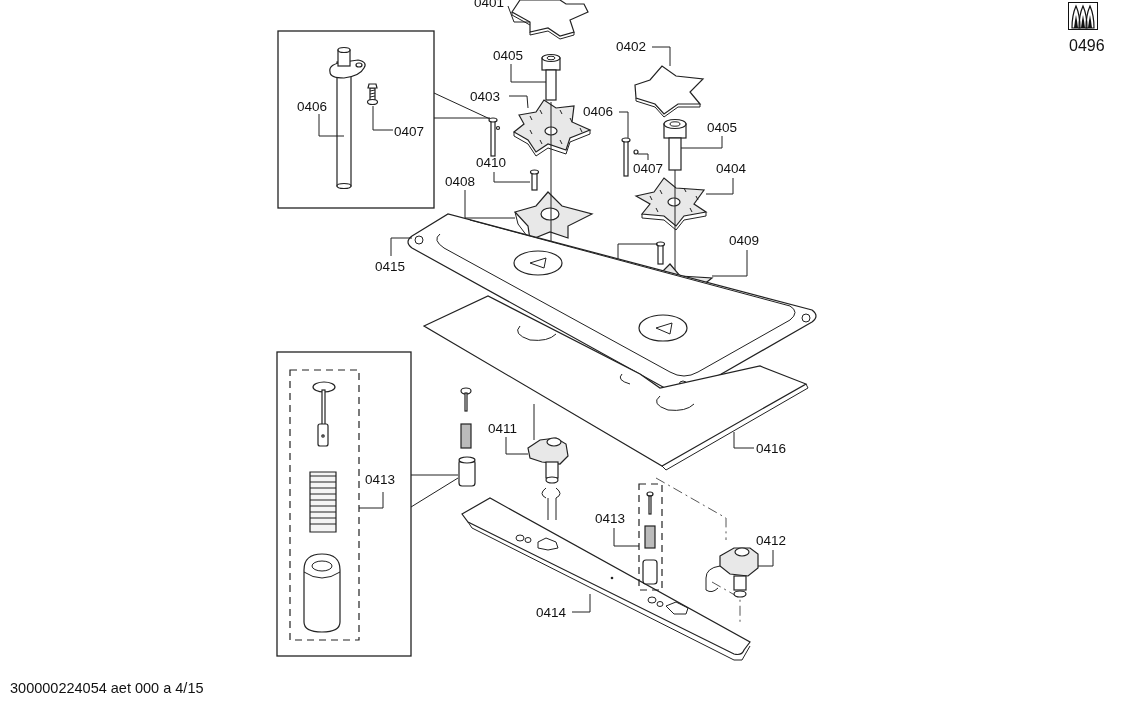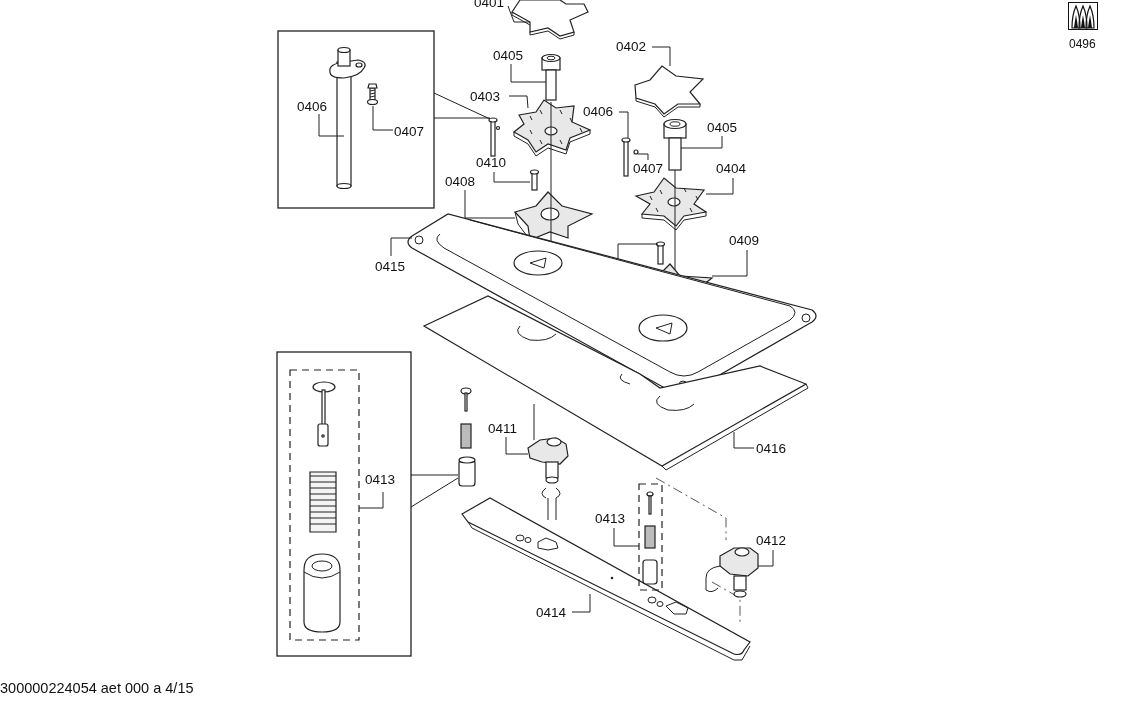--- a/index.html
+++ b/index.html
@@ -6,22 +6,22 @@
   body { width: 1126px; height: 712px; position: relative; overflow: hidden;
          font-family: "Liberation Sans", sans-serif; color: #111; }
   #diagram { position: absolute; left: 0; top: 0; width: 1126px; height: 712px; }
   .lbl { font-family: "Liberation Sans", sans-serif; font-size: 13.5px; fill: #111; }
   .ln { stroke: #222; stroke-width: 1; fill: none; }
   .part { stroke: #222; stroke-width: 1.2; fill: #fff; }
   .partg { stroke: #222; stroke-width: 1.2; fill: #e8e8e8; }
   .dash { stroke: #222; stroke-width: 1.2; fill: none; stroke-dasharray: 7 5; }
   .dashthin { stroke: #444; stroke-width: 0.9; fill: none; stroke-dasharray: 10 4 2 4; }
   .box { stroke: #222; stroke-width: 1.3; fill: none; }
-  #footer { position: absolute; left: 0; top: 680px; font-size: 14.5px; color: #111; white-space: nowrap; }
-  #gas-label { position: absolute; left: 1069px; top: 37px; font-size: 12px; color: #111; }
+  #footer { position: absolute; left: 0; top: 680px; font-size: 14.5px; color: #111; white-space: nowrap; padding-left: 10px; }
+  #gas-label { position: absolute; left: 1069px; top: 37px; font-size: 16px; color: #111; }
   #gas-icon { position: absolute; left: 1068px; top: 2px; width: 30px; height: 28px; border: 1.4px solid #111; box-sizing: border-box; background:#fff; }
 </style>
 </head>
 <body>
 
 <svg id="diagram" viewBox="0 0 1126 712" xmlns="http://www.w3.org/2000/svg">
 
   <g>
     <rect class="box" x="278" y="31" width="156" height="177"></rect>
 

